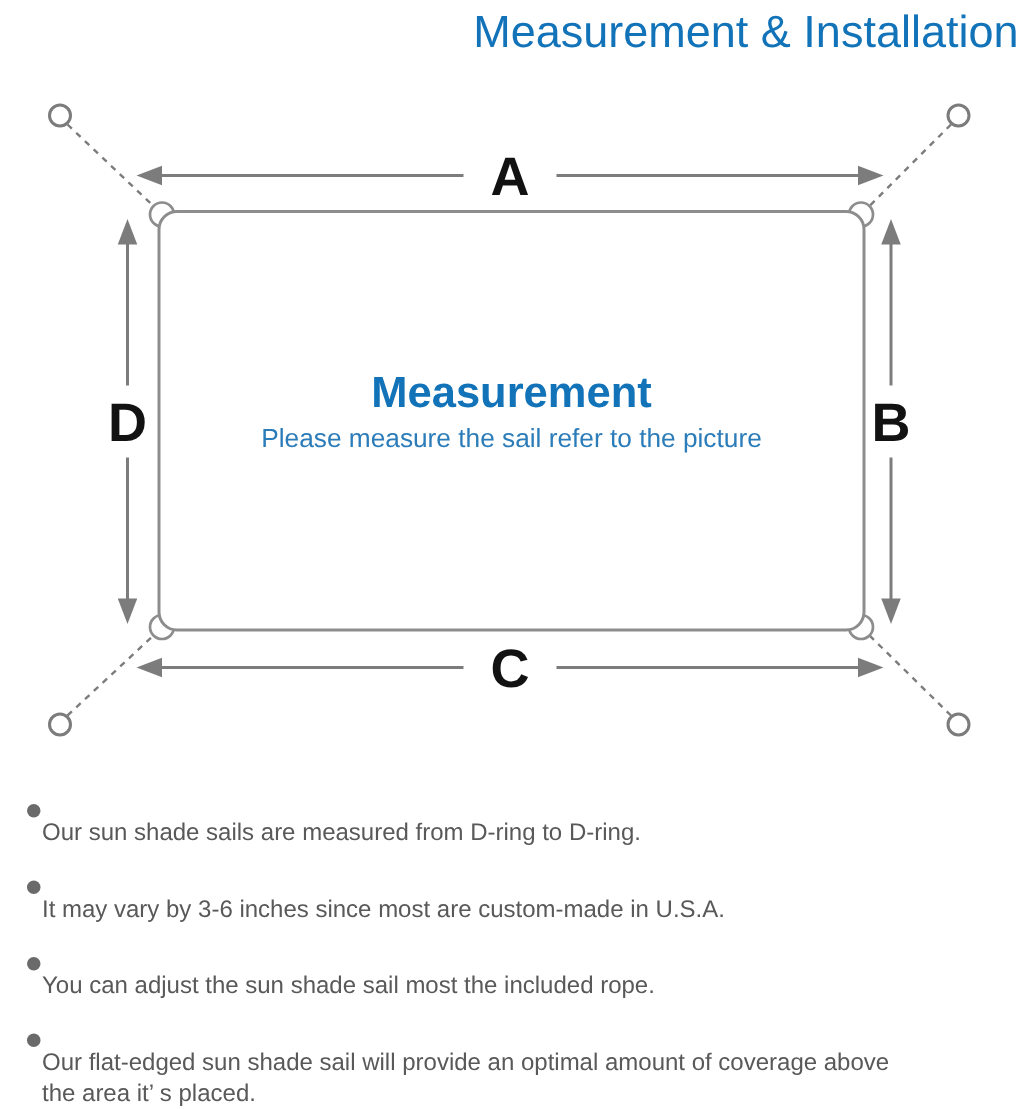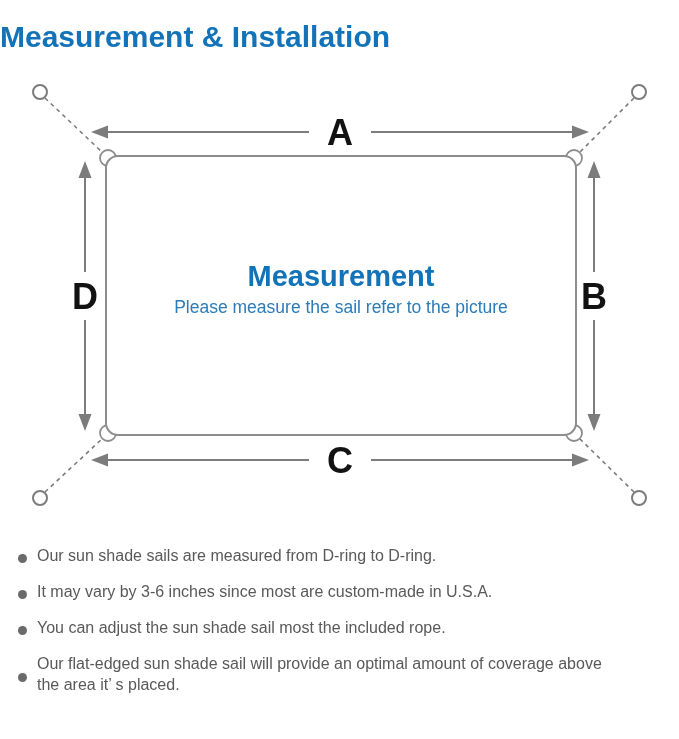--- a/index.html
+++ b/index.html
@@ -11,25 +11,25 @@
     overflow: hidden;
     font-family: "Liberation Sans", sans-serif;
   }
   .page {
     position: relative;
     width: 679px;
     height: 739px;
     background: #ffffff;
   }
   .page-title {
-    padding-top: 18px;
-    text-align: left;
+    padding-top: 3px;
+    text-align: right;
     font-size: 30px;
     line-height: 38px;
-    font-weight: bold;
+    font-weight: normal;
     color: #1273b9;
     letter-spacing: 0px;
   }
   .diagram-wrap {
     position: relative;
     width: 679px;
     height: 460px;
     margin-top: 14px;
   }
   svg text.dim-label {
@@ -47,22 +47,23 @@
   svg text.center-subheading {
     font-family: "Liberation Sans", sans-serif;
     font-size: 17.5px;
     fill: #2b7cb9;
   }
   .notes-list {
     margin: 15px 10px 0 18px;
   }
   .note-item {
     display: flex;
-    align-items: center;
+    align-items: flex-start;
     margin-bottom: 15px;
+    flex-direction: column;
   }
   .note-item:last-child {
     margin-bottom: 3px;
   }
   .bullet-dot {
     flex-shrink: 0;
     width: 9px;
     height: 9px;
     border-radius: 50%;
     background: #6a6a6a;

